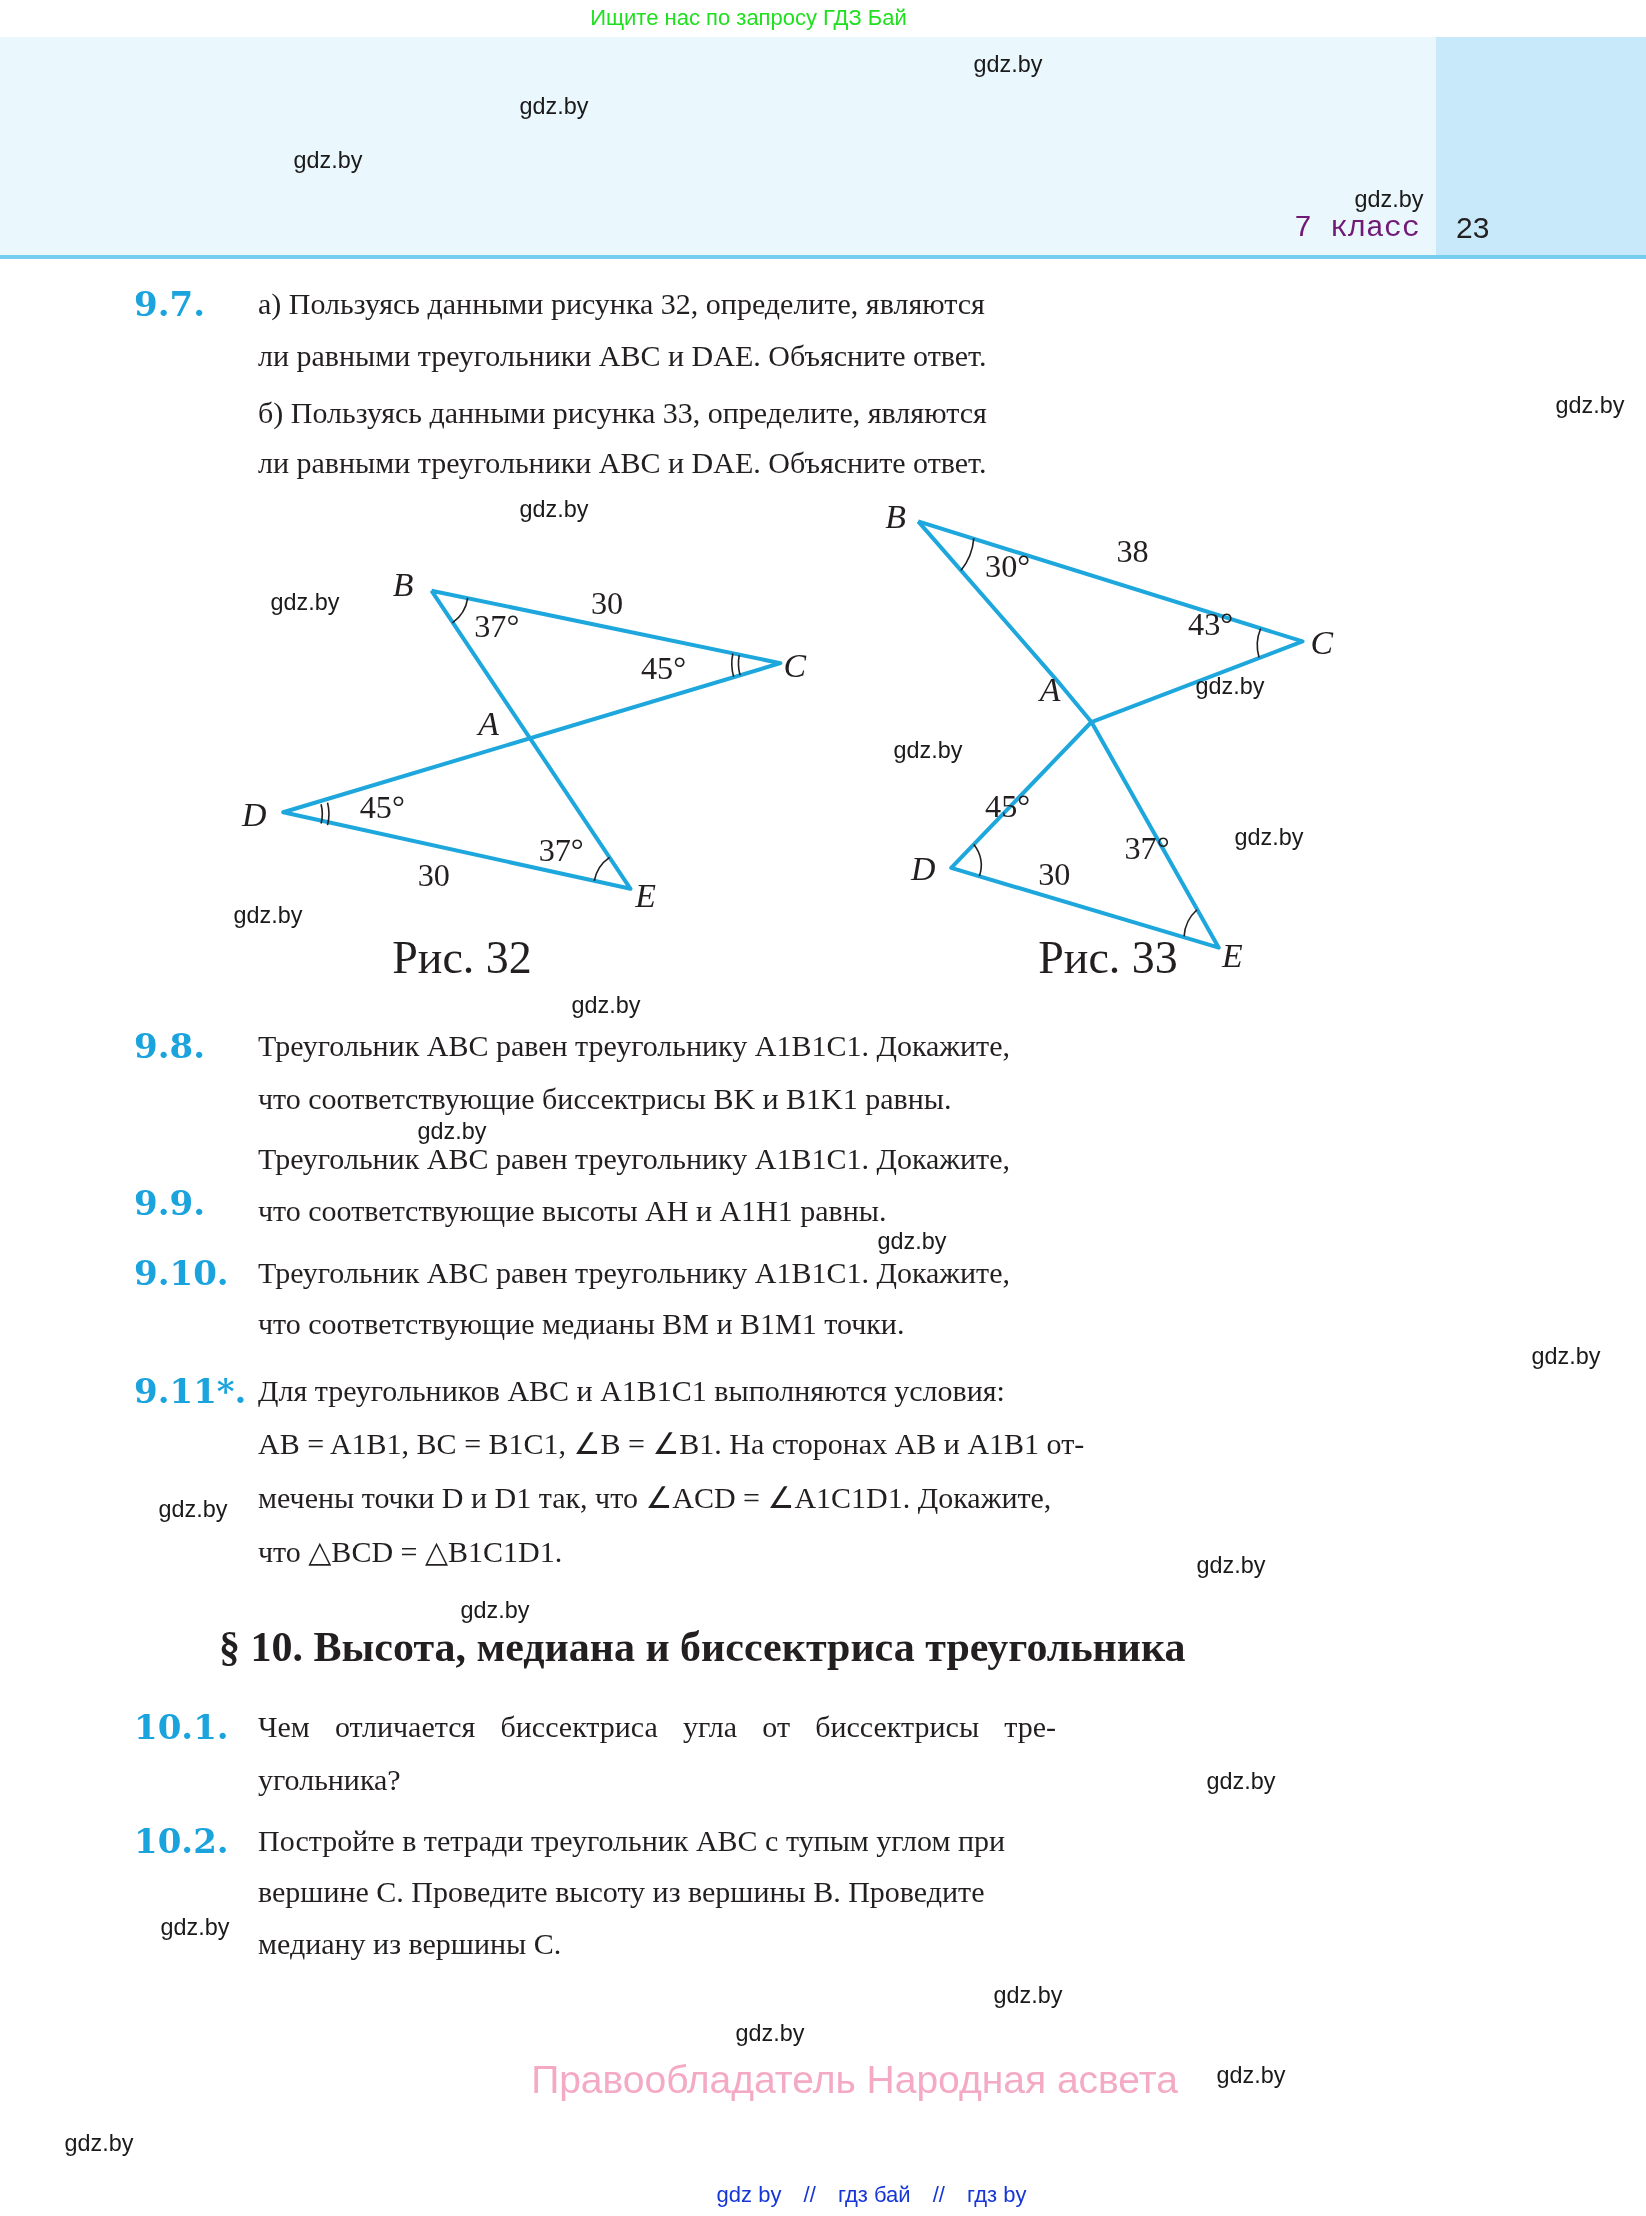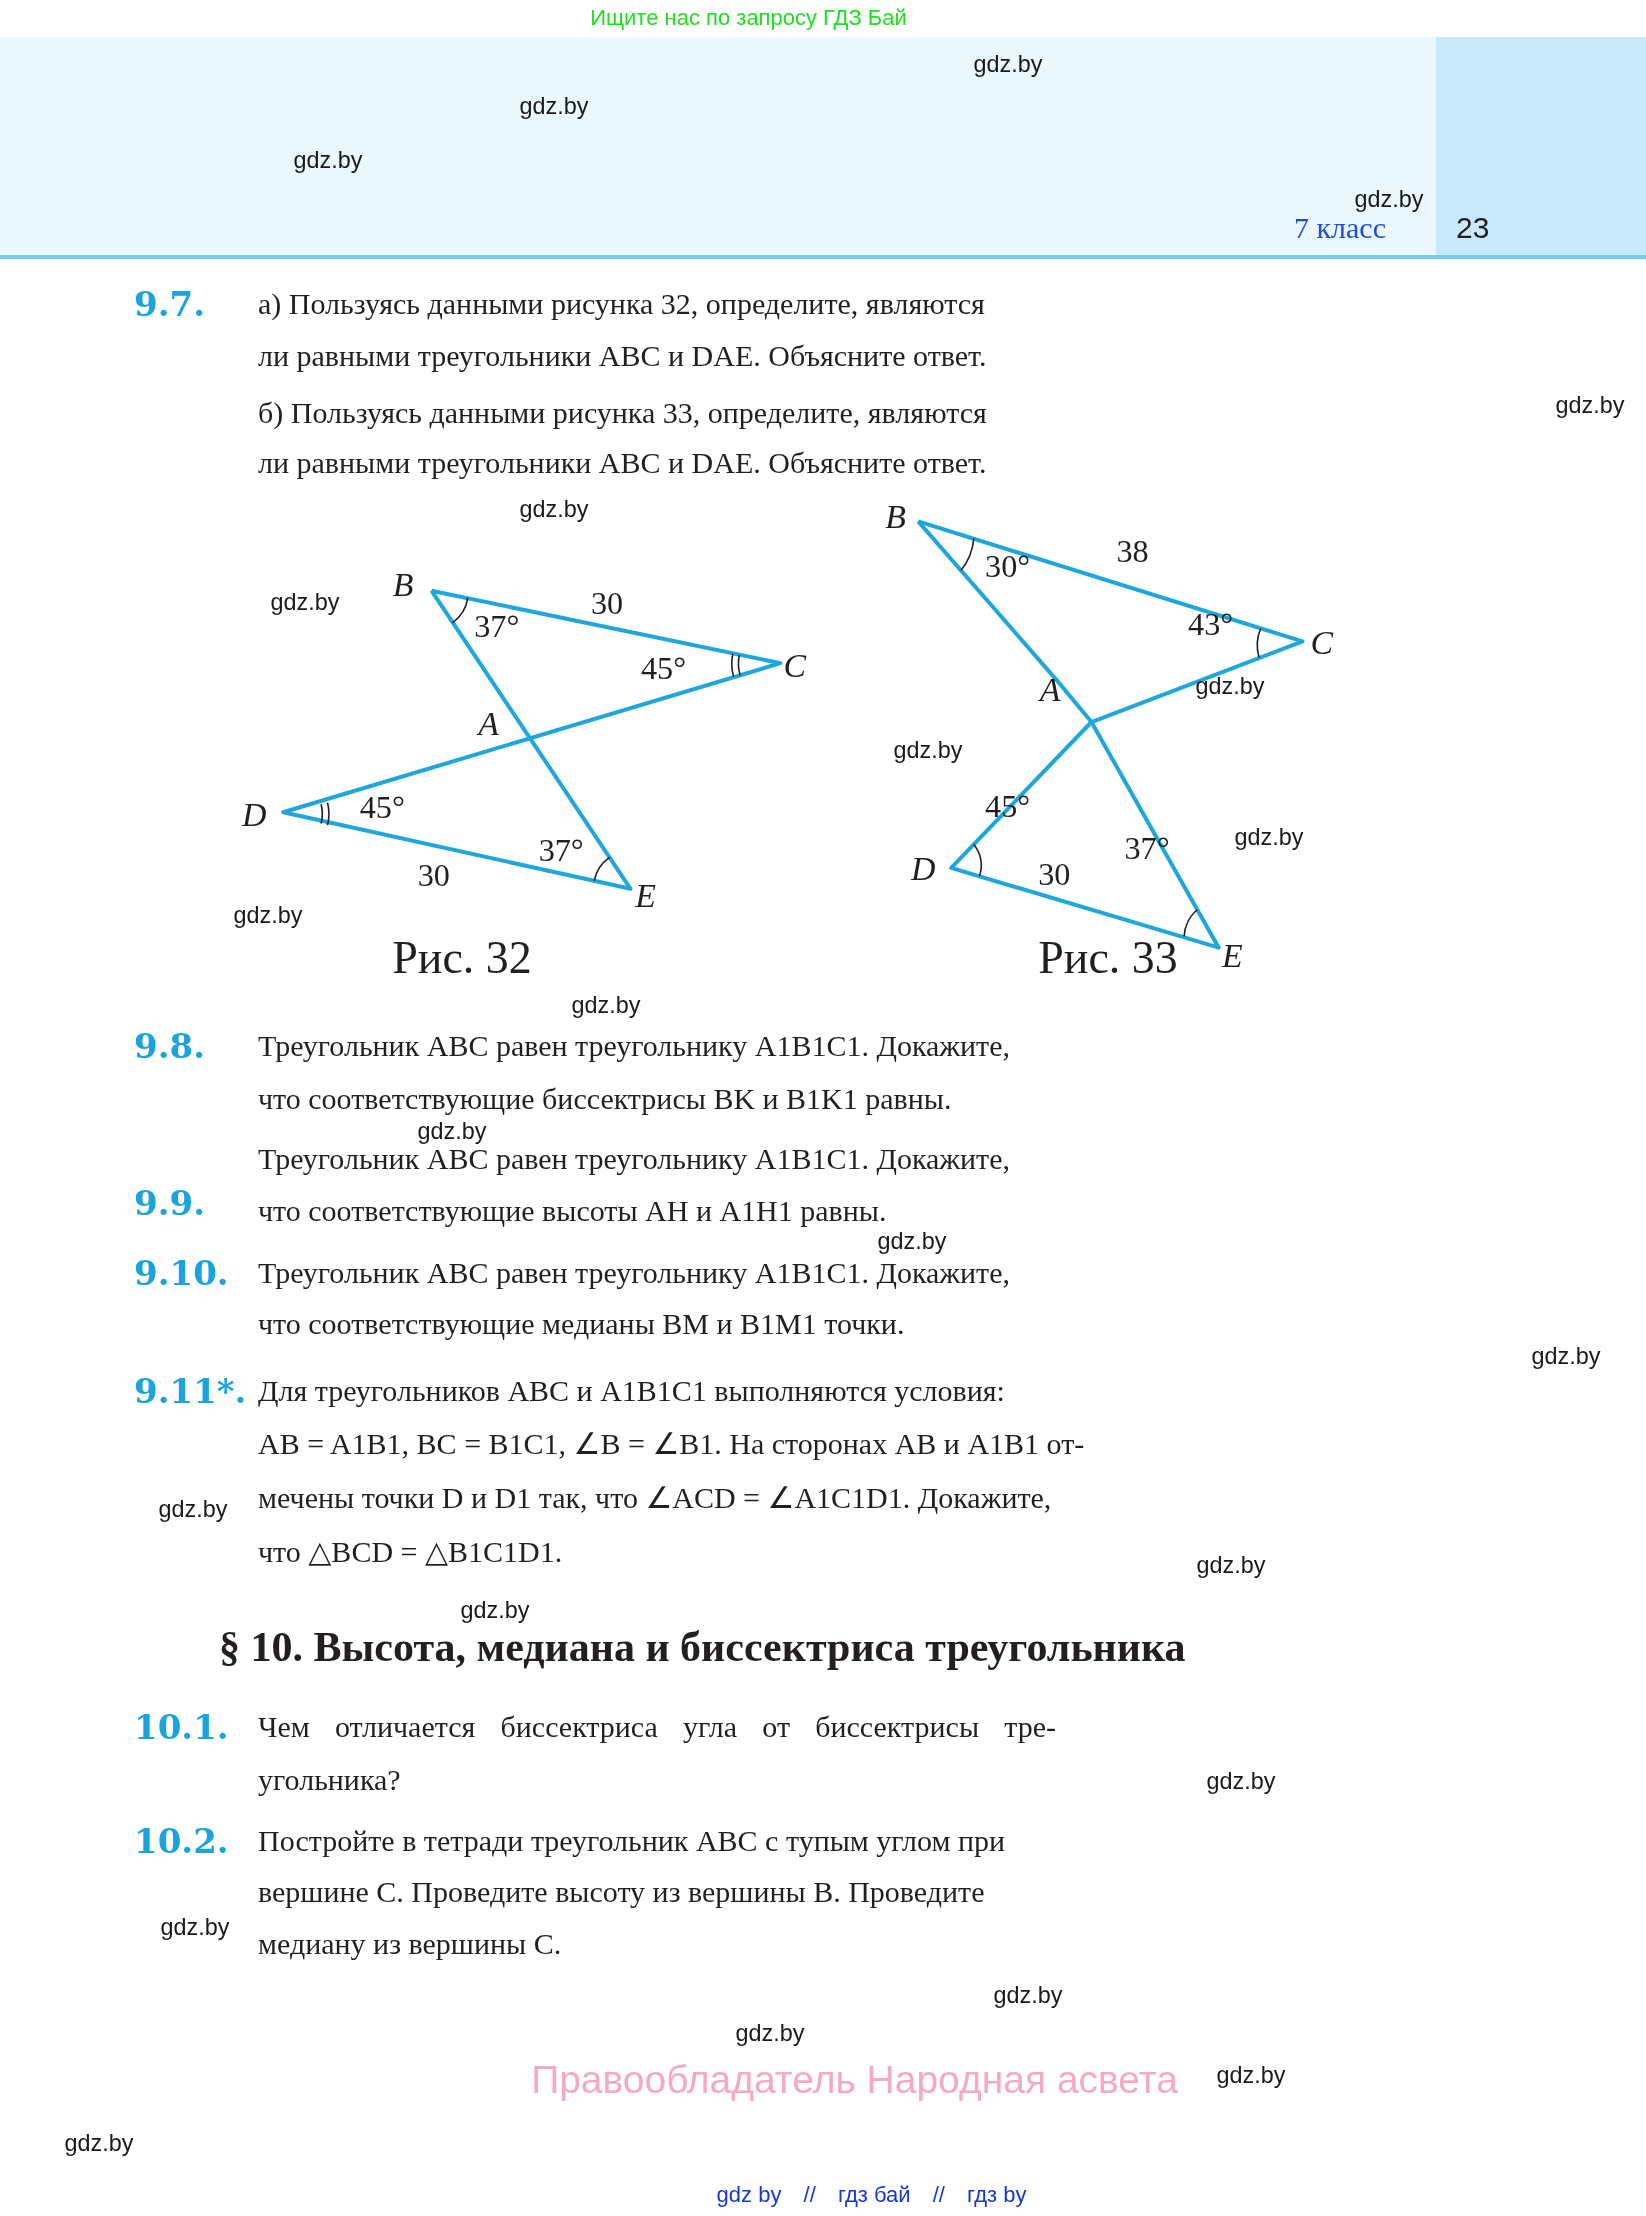--- a/index.html
+++ b/index.html
@@ -4,21 +4,21 @@
 <style>
   html, body { margin:0; padding:0; }
   body { width:1647px; height:2216px; position:relative; background:#ffffff; overflow:hidden;
          font-family:"DejaVu Serif", serif; color:#231f20; }
   .abs { position:absolute; }
   .banner { left:0; top:0; width:1449px; height:37px; text-align:center;margin-left:24px; }
   .banner span { font-family:"Liberation Sans", sans-serif; font-size:22px; color:#1fe01f; line-height:35px; }
   .header { left:0; top:37px; width:1647px; height:222px; background:#eaf7fd; }
   .header-right { left:1436px; top:37px; width:210px; height:222px; background:#c8e9fa; }
   .header-rule { left:0; top:255px; width:1647px; height:4px; background:#76cdee; }
-  .grade { left:1294px; top:211px; font-family:Liberation Serif, serif; font-size:30px; color:#1d4ed8; }
+  .grade { left:1294px; top:211px; font-family:Liberation Mono, monospace; font-size:30px; color:#701a75; }
   .pagenum { left:1456px; top:211px; font-family:"Liberation Sans", sans-serif; font-size:30px; color:#231f20; }
   .wm { font-family:Liberation Sans, sans-serif; font-size:23.4px; color:#1a1a1a; white-space:nowrap;
         transform:translate(-50%,-50%); }
   .num { font-family:"DejaVu Serif", serif; font-weight:bold; color:#1aa3dd; font-size:34px; white-space:nowrap;
          transform:translateY(-50%); }
   .line { font-family:"Liberation Serif", serif; font-size:30px; white-space:nowrap; transform:translateY(-50%); color:#231f20; }
   .heading { font-family:"Liberation Serif", serif; font-weight:bold; font-size:42px; white-space:nowrap; transform:translateY(-50%); }
   .caption { font-family:"Liberation Serif", serif; font-size:46px; white-space:nowrap; transform:translate(-50%,-50%); }
   .copyright { left:0; width:1647px; text-align:center; top:2058px; font-family:"Liberation Sans", sans-serif;
                font-size:39px; color:#f4a9c4;padding-left:31px; }

